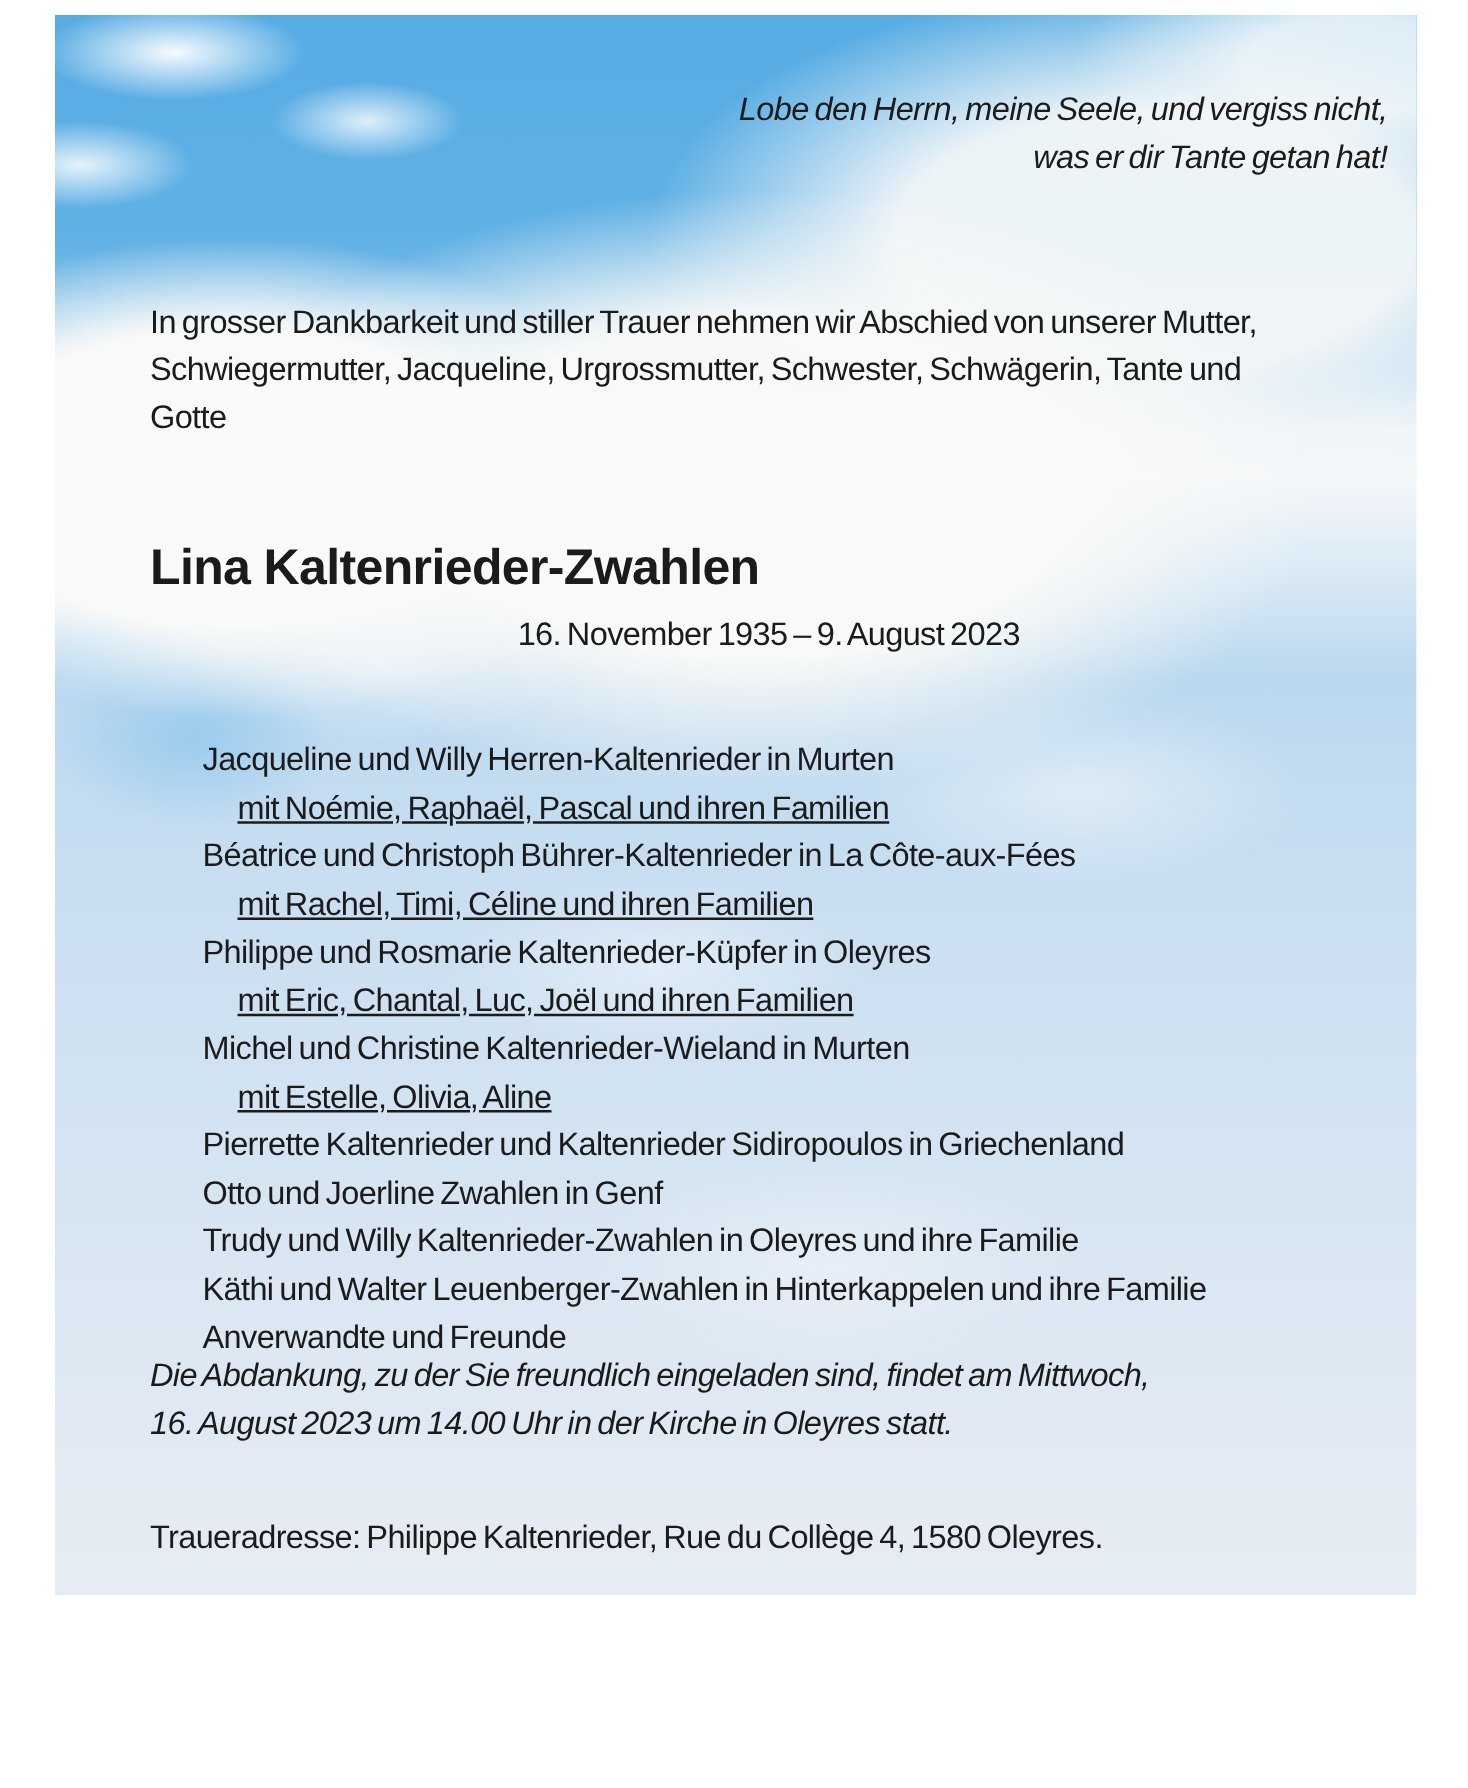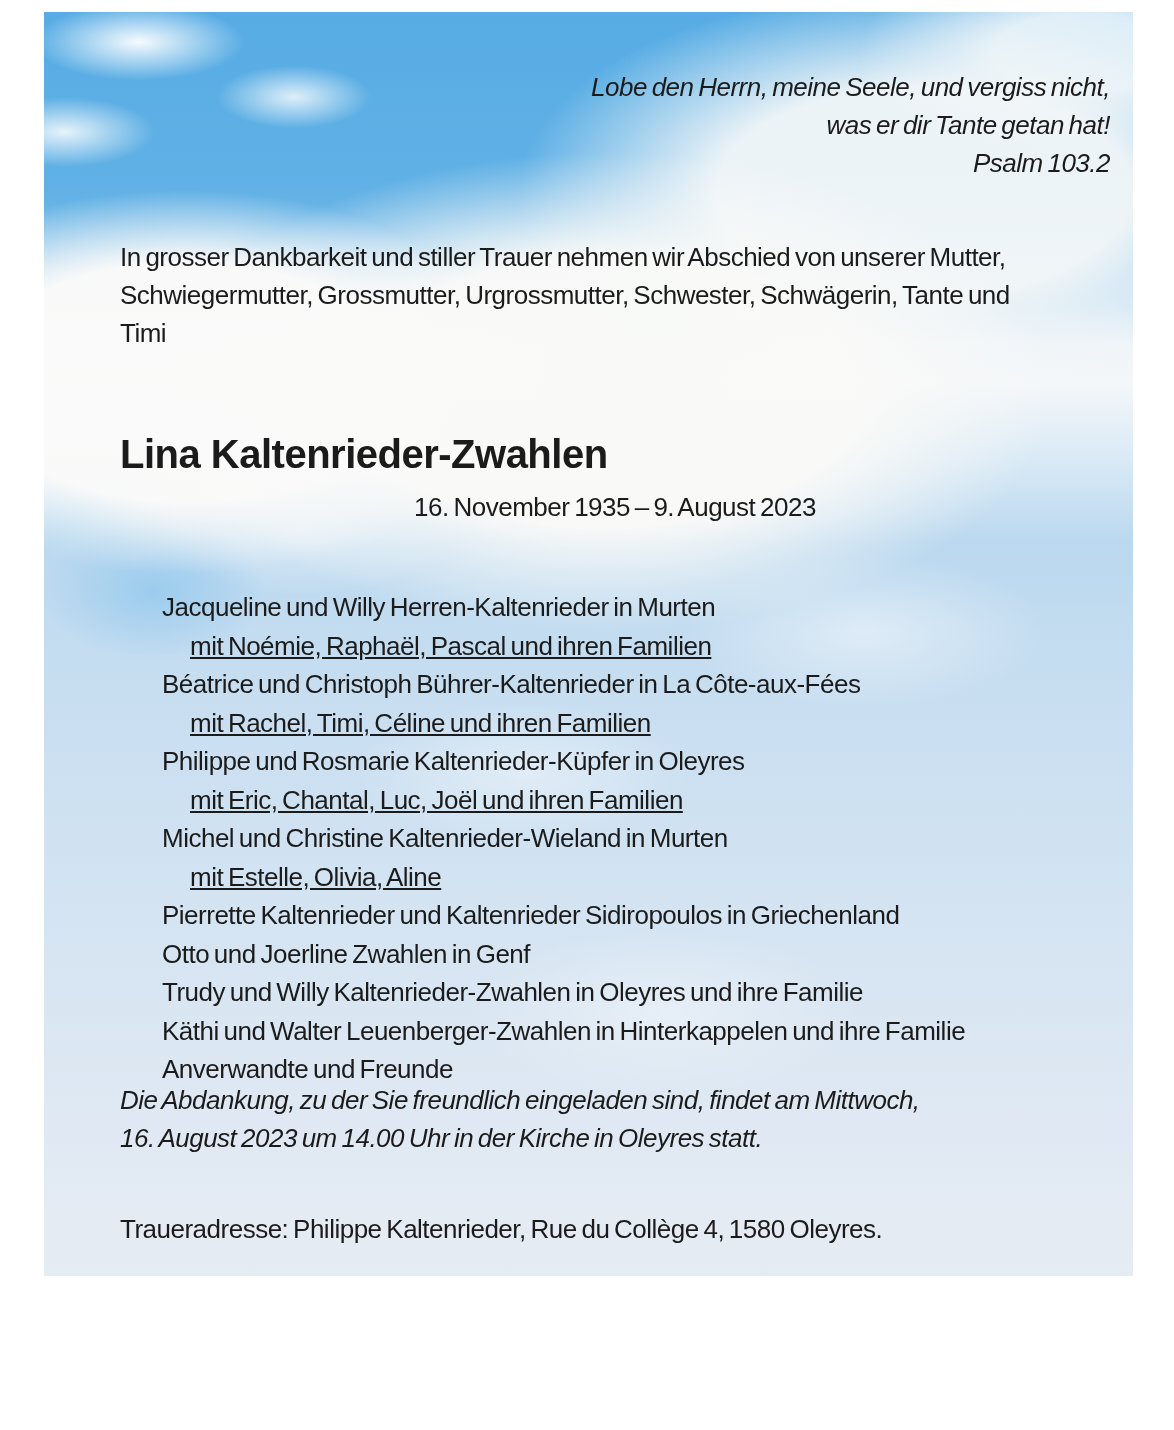--- a/index.html
+++ b/index.html
@@ -68,27 +68,26 @@
 </style>
 </head>
 <body>
 
 <div class="page">
   <div class="sheet">
 
     <div class="quote txt">
       <div>Lobe den Herrn, meine Seele, und vergiss nicht,</div>
       <div>was er dir Tante getan hat!</div>
-      <div>Psalm 103.2</div>
     </div>
 
     <div class="intro txt">
       <div>In grosser Dankbarkeit und stiller Trauer nehmen wir Abschied von unserer Mutter,</div>
-      <div>Schwiegermutter, Grossmutter, Urgrossmutter, Schwester, Schwägerin, Tante und</div>
-      <div>Timi</div>
+      <div>Schwiegermutter, Jacqueline, Urgrossmutter, Schwester, Schwägerin, Tante und</div>
+      <div>Gotte</div>
     </div>
 
     <h1 class="name">Lina Kaltenrieder-Zwahlen</h1>
     <div class="dates txt">16. November 1935 – 9. August 2023</div>
 
     <div class="family txt">
       <div class="line">Jacqueline und Willy Herren-Kaltenrieder in Murten</div>
       <div class="line indent">mit Noémie, Raphaël, Pascal und ihren Familien</div>
       <div class="line">Béatrice und Christoph Bührer-Kaltenrieder in La Côte-aux-Fées</div>
       <div class="line indent">mit Rachel, Timi, Céline und ihren Familien</div>

